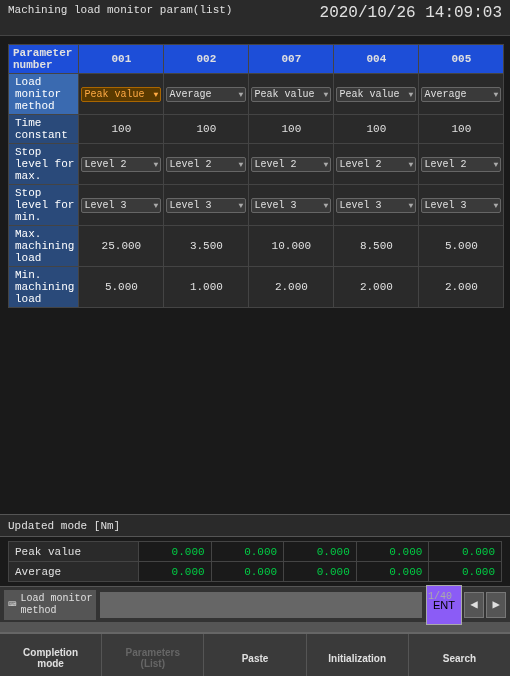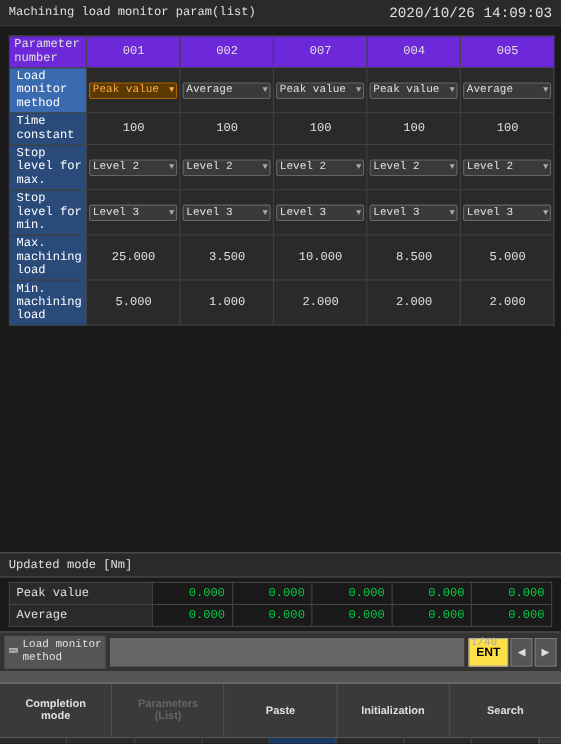--- a/index.html
+++ b/index.html
@@ -11,27 +11,26 @@
       font-size: 11px;
       color: #e0e0e0;
       overflow: hidden;
     }
 
     
     .title-bar {
       background: #2a2a2a;
       display: flex;
       justify-content: space-between;
-      align-items: center;
       padding: 4px 8px;
       border-bottom: 1px solid #444;
-      height: 24px;
+      height: 36px;
     }
     .title-bar-left { color: #e0e0e0; font-size: 11px; }
-    .title-bar-right { color: #e0e0e0; font-size: 13px; }
+    .title-bar-right { color: #e0e0e0; font-size: 16px; }
 
     
     .main-content {
       background: #1a1a1a;
       padding: 6px 8px;
     }
 
     
     .param-table {
       width: 100%;
@@ -39,23 +38,23 @@
       margin-top: 2px;
     }
     .param-table th, .param-table td {
       border: 1px solid #444;
       padding: 2px 4px;
       text-align: center;
       font-size: 11px;
       height: 22px;
     }
     .param-table th {
-      background: #6d28d9;
-      color: #e0e0e0;
-      font-weight: normal;
+      background: #1d4ed8;
+      color: #e0e0e0;
+      font-weight: bold;
     }
     .param-table td.row-label {
       text-align: left;
       background: #2a4a7a;
       color: #fff;
       padding-left: 6px;
       width: 130px;
     }
     .param-table td.row-label.active {
       background: #3a6ab0;
@@ -165,28 +164,28 @@
     .keyboard-icon {
       font-size: 14px;
     }
     .input-bar-field {
       flex: 1;
       background: #666;
       height: 26px;
       margin: 0 4px;
     }
     .ent-btn {
-      background: #fde047;
+      background: #8b5cf6;
       color: #000;
       border: 1px solid #aaa;
       padding: 2px 6px;
       font-size: 11px;
-      font-weight: bold;
+      font-weight: normal;
       cursor: pointer;
-      height: 26px;
+      height: 40px;
     }
     .nav-arrow {
       background: #555;
       border: 1px solid #777;
       width: 20px;
       height: 26px;
       display: flex;
       align-items: center;
       justify-content: center;
       cursor: pointer;

